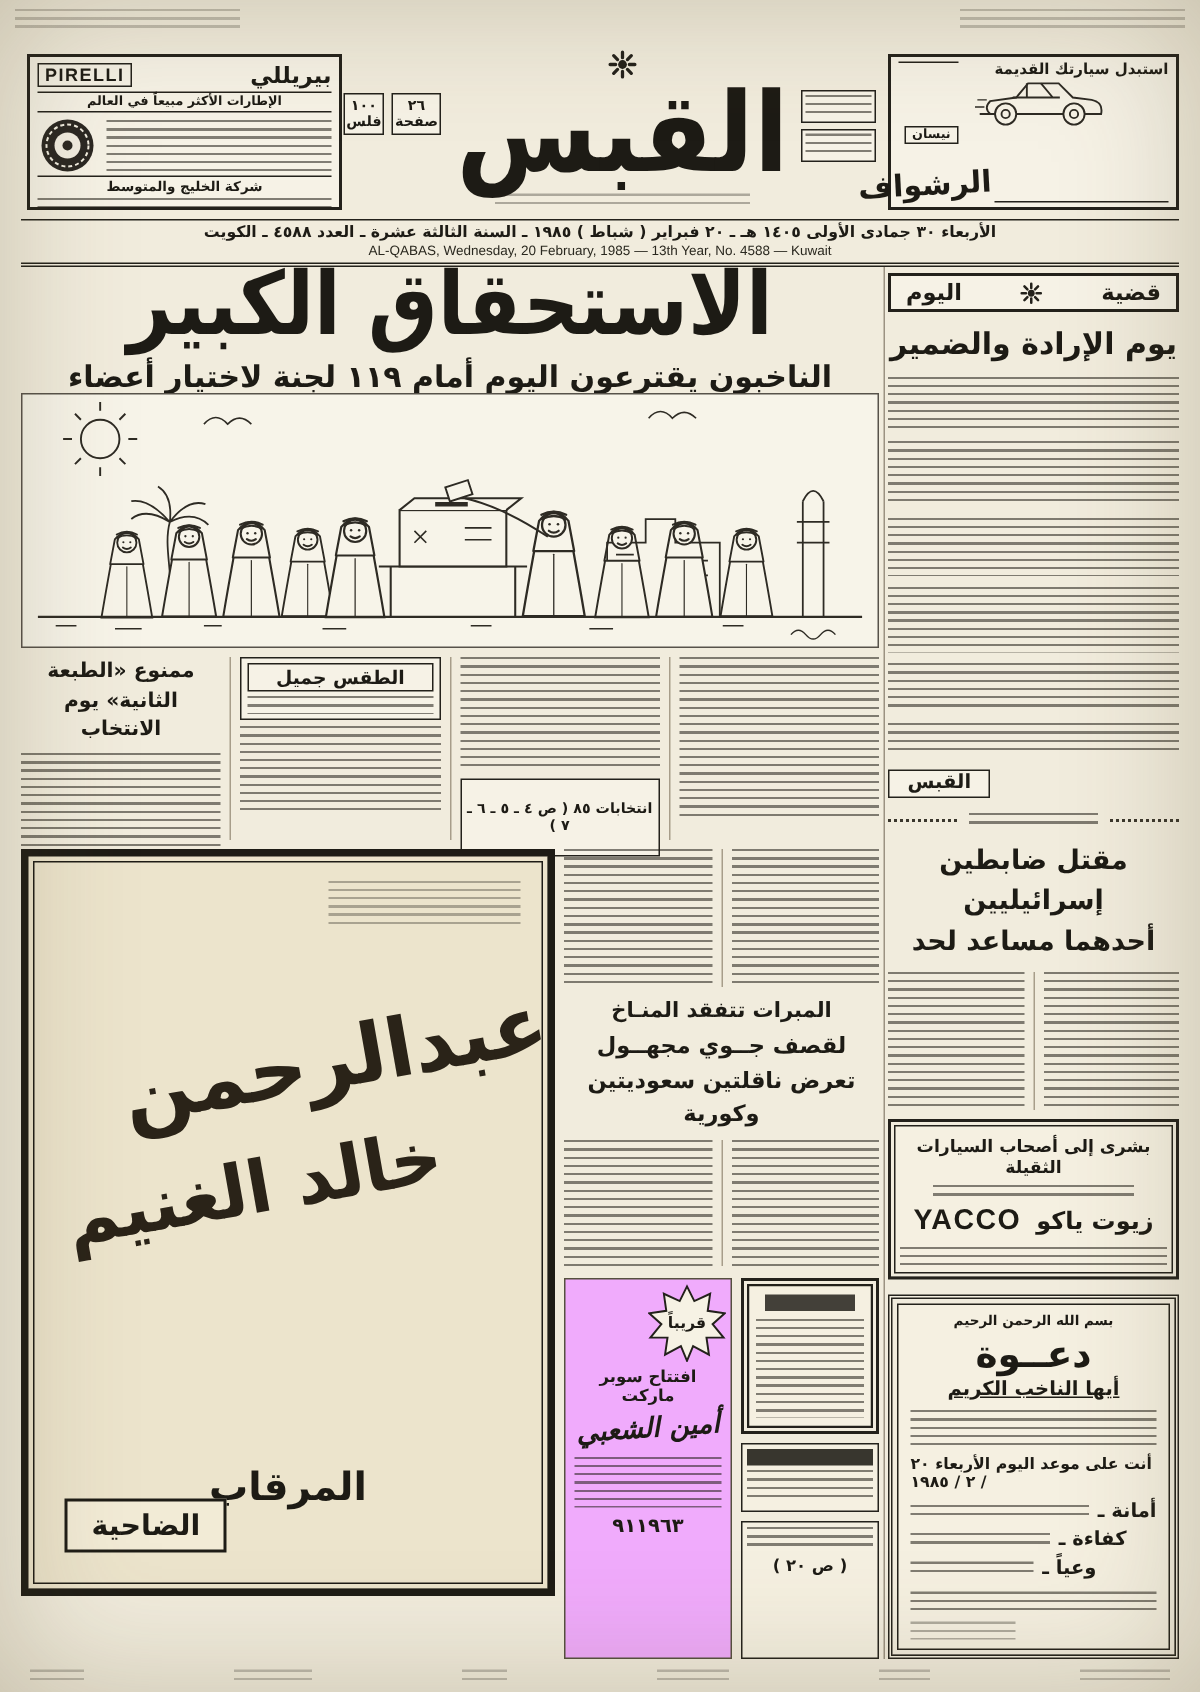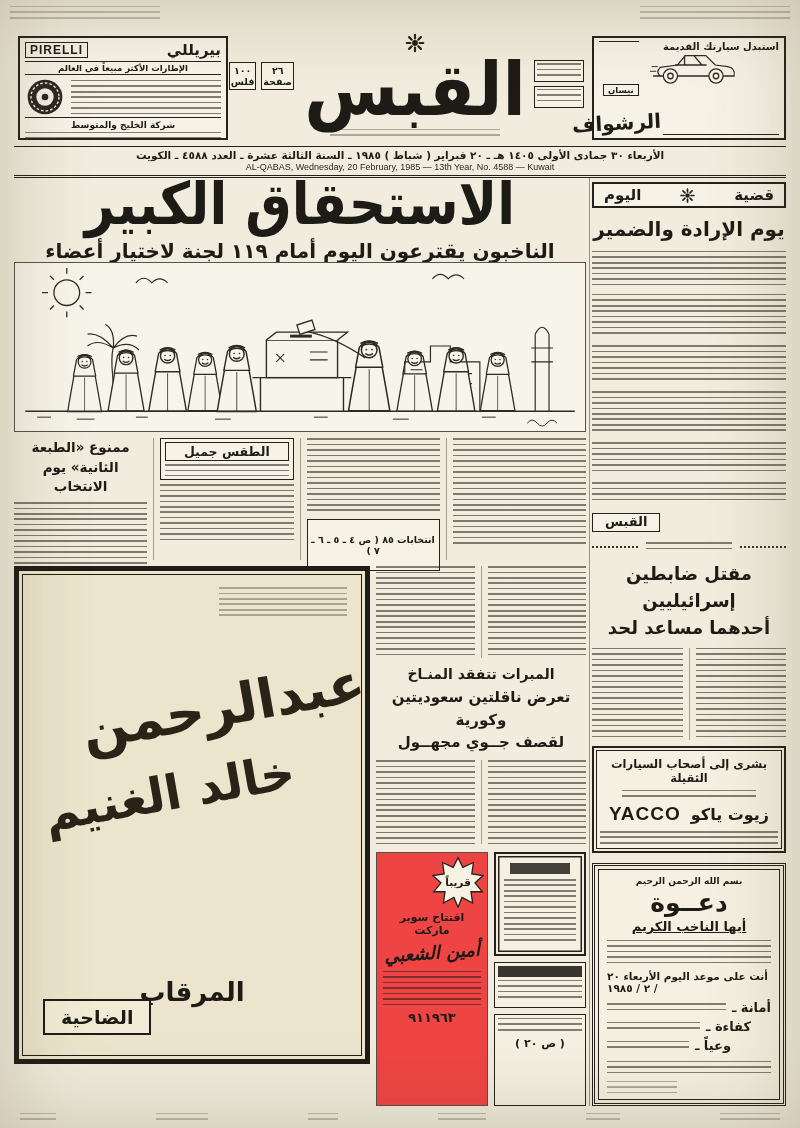--- a/index.html
+++ b/index.html
@@ -110,21 +110,21 @@
   .mid-right{width:92px;display:flex;flex-direction:column;gap:6px}
   .ornate-ad{border:2px solid #23211b;box-shadow:inset 0 0 0 2px #f1ecdd,inset 0 0 0 3.5px #23211b;
         padding:9px 8px;height:104px;display:flex;flex-direction:column;gap:5px;background:#f5f0e1}
   .orn-title{height:11px;background:#23211b;opacity:.85;margin:0 6px}
   .classified{border:1.5px solid #23211b;height:46px;background:#f5f0e1}
   .cl-head{height:11px;background:#23211b;margin:3px;opacity:.9}
   .cl-body{margin:3px;height:22px}
   .pageref{border:1.5px solid #23211b;padding:3px;text-align:center;flex:1;background:#f5f0e1}
   .pageref .sim{height:16px;margin-bottom:3px}
   .pageref-txt{font-size:11px;font-weight:bold}
-  .market{flex:1;border:1px solid #55503f;position:relative;padding:6px;background:#ef4444}
+  .market{flex:1;border:1px solid #55503f;position:relative;padding:6px;background:#f0abfc}
   .burst{position:absolute;top:3px;right:3px;width:52px;height:52px}
   .burst svg{width:100%;height:100%}
   .burst-txt{position:absolute;inset:0;display:flex;align-items:center;justify-content:center;
         font-size:10.5px;font-weight:bold}
   .mk-caption{margin-top:52px;text-align:center;font-size:11px;font-weight:bold}
   .mk-name{text-align:center;font-size:18px;font-weight:bold;font-style:italic;
         transform:rotate(-4deg);margin:5px 0 8px;white-space:nowrap}
   .mk-phone{text-align:center;font-weight:bold;font-size:13px;margin-top:5px}
 
   
@@ -363,22 +363,22 @@
             <div class="sim tiny" style="height:92px"></div>
           </div>
         <div>
             <div class="sim tiny" style="height:92px"></div>
           </div>
       </div>
     </div>
     <div>
       <div class="story-head sh-manakh">المبرات تتفقد المنـاخ</div>
       <div class="story-head sh-tankers">
+        <div>لقصف جــوي مجهــول</div>
         <div>تعرض ناقلتين سعوديتين وكورية</div>
-        <div>لقصف جــوي مجهــول</div>
       </div>
       <div class="cols" style="height:84px">
         <div>
             <div class="sim tiny" style="height:84px"></div>
           </div>
         <div>
             <div class="sim tiny" style="height:84px"></div>
           </div>
       </div>
     </div>

